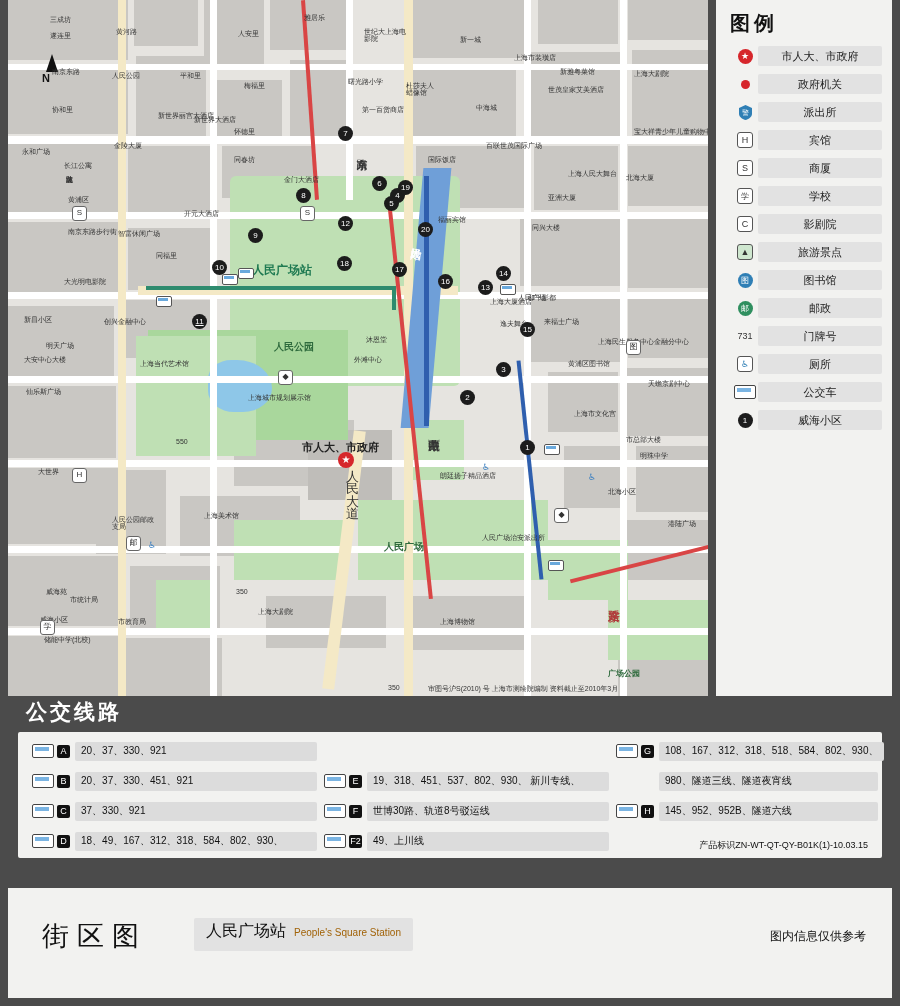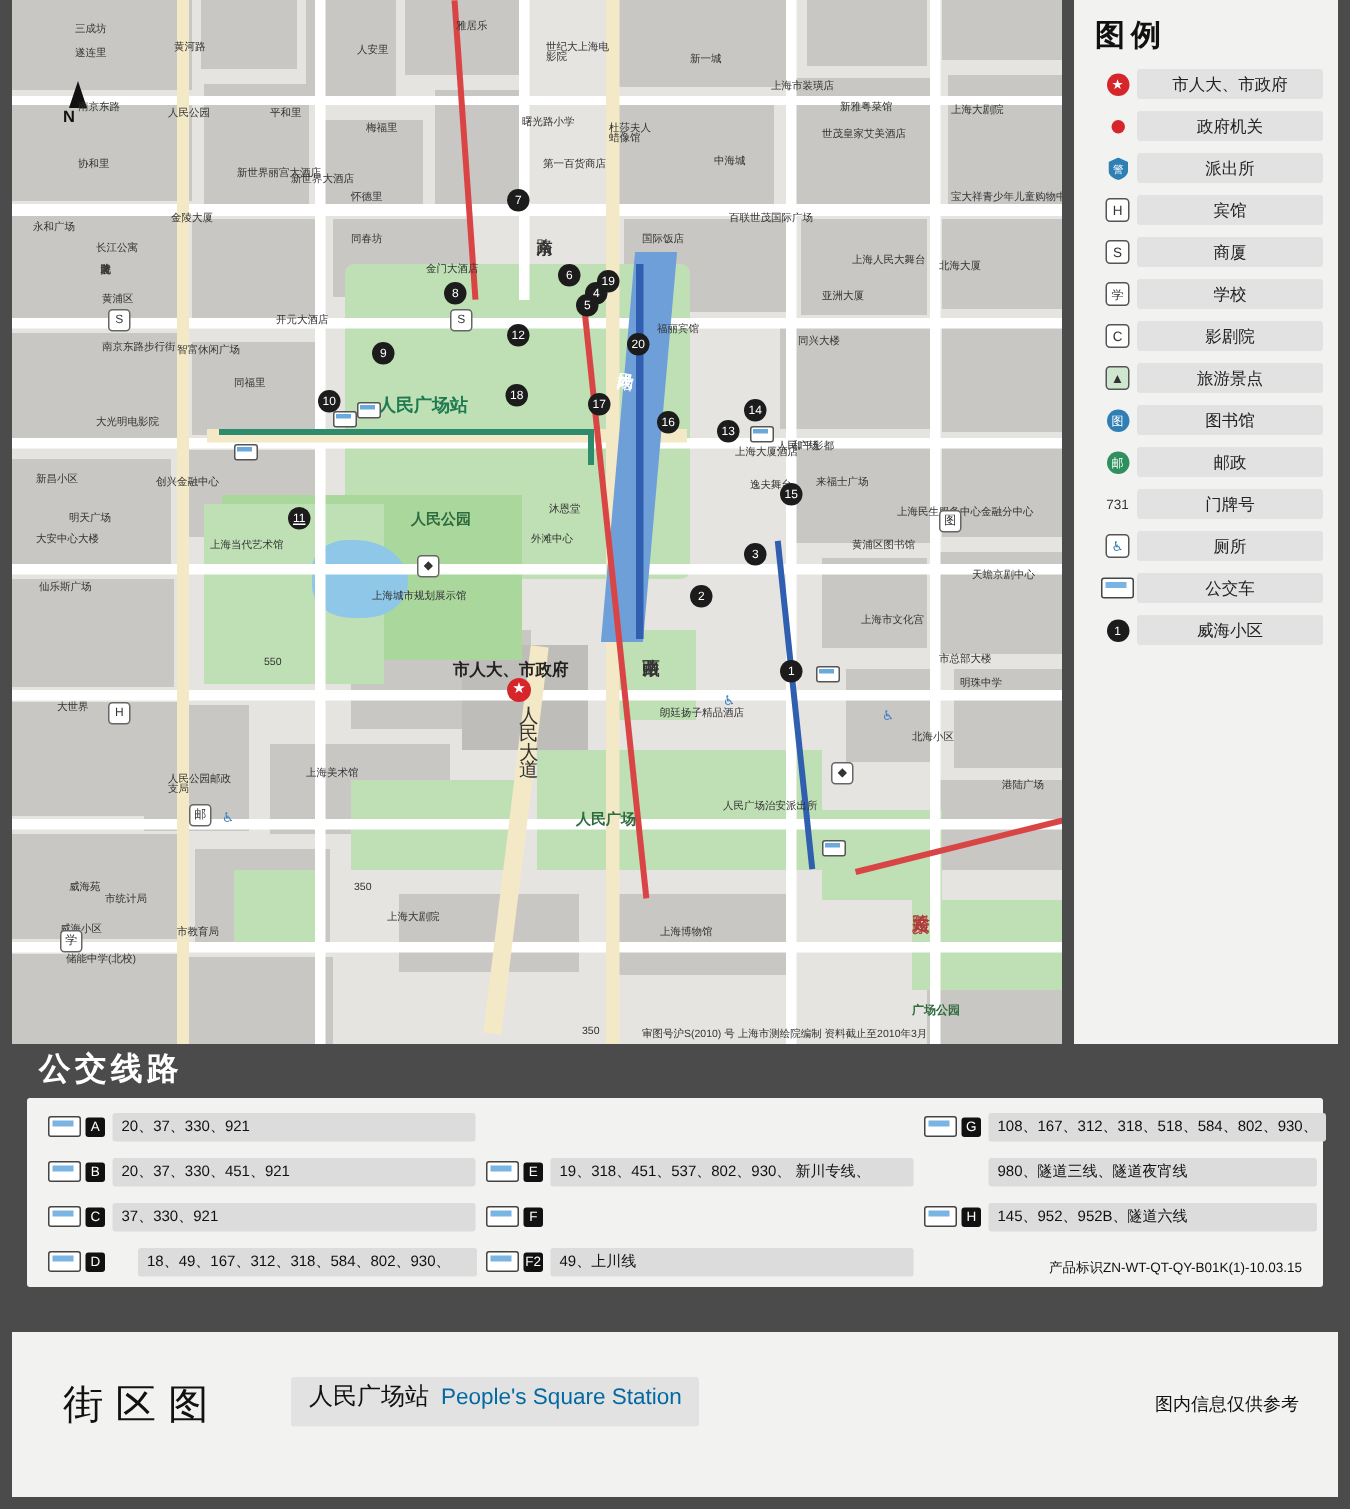--- a/index.html
+++ b/index.html
@@ -62,21 +62,21 @@
   .bus-txt{height:19px;background:#dcdcdc;border-radius:2px;font-size:10px;color:#111;
            display:flex;align-items:center;padding:0 6px;white-space:nowrap;}
   .prodcode{position:absolute;right:14px;bottom:6px;font-size:9px;color:#111;}
 
   
   #footer{position:absolute;left:8px;top:888px;width:884px;height:110px;background:#f2f2f0;}
   #footer .fl{position:absolute;left:34px;top:30px;font-size:27px;color:#111;letter-spacing:8px;}
   #station-box{position:absolute;left:186px;top:30px;height:27px;background:#e2e2e2;border-radius:2px;
     display:flex;align-items:baseline;padding:3px 12px;}
   #station-box .cn{font-size:16px;color:#111;margin-right:8px;}
-  #station-box .en{font-size:15px;color:#0369a1;}
+  #station-box .en{font-size:10px;color:#a16207;}
   #footer .fr{position:absolute;right:26px;top:40px;font-size:12px;color:#111;}
 </style>
 </head>
 <body>
 
 <div id="map">
 
   <div class="blk" style="left:0;top:0;width:700px;height:696px;background:#e6e4e0;"></div>
 
   <div class="grey-b" style="left:0;top:0;width:120px;height:60px;"></div>
@@ -266,21 +266,21 @@
   <div class="num" style="left:512px;top:440px;">1</div>
   <div class="num" style="left:452px;top:390px;">2</div>
   <div class="num" style="left:488px;top:362px;">3</div>
   <div class="num" style="left:382px;top:188px;">4</div>
   <div class="num" style="left:376px;top:196px;">5</div>
   <div class="num" style="left:364px;top:176px;">6</div>
   <div class="num" style="left:330px;top:126px;">7</div>
   <div class="num" style="left:288px;top:188px;">8</div>
   <div class="num" style="left:240px;top:228px;">9</div>
   <div class="num" style="left:204px;top:260px;">10</div>
-  <div class="num" style="left:184px;top:338px;text-decoration:underline;">11</div>
+  <div class="num" style="left:184px;top:314px;text-decoration:underline;">11</div>
   <div class="num" style="left:330px;top:216px;">12</div>
   <div class="num" style="left:470px;top:280px;">13</div>
   <div class="num" style="left:488px;top:266px;">14</div>
   <div class="num" style="left:512px;top:322px;">15</div>
   <div class="num" style="left:430px;top:274px;">16</div>
   <div class="num" style="left:384px;top:262px;">17</div>
   <div class="num" style="left:329px;top:256px;">18</div>
   <div class="num" style="left:390px;top:180px;">19</div>
   <div class="num" style="left:410px;top:222px;">20</div>
 
@@ -424,40 +424,41 @@
           <div class="bb-ico"></div>
           <div class="bb-ltr">C</div>
         </div>
         <div class="bus-txt" style="width:230px;">37、330、921</div>
       </div>
       <div class="bus-row">
         <div class="bus-badge">
           <div class="bb-ico"></div>
           <div class="bb-ltr">D</div>
         </div>
-        <div class="bus-txt" style="width:230px;margin-left:17px;">18、49、167、312、318、584、802、930、</div>
+        <div class="bus-txt" style="width:230px;">18、49、167、312、318、584、802、930、</div>
       </div>
     </div>
 
     <div class="bus-col" style="left:306px;width:286px;">
       <div class="bus-row">
         <div class="bus-badge"></div>
       </div>
       <div class="bus-row">
         <div class="bus-badge">
           <div class="bb-ico"></div>
           <div class="bb-ltr">E</div>
         </div>
         <div class="bus-txt" style="width:230px;">19、318、451、537、802、930、 新川专线、</div>
       </div>
       <div class="bus-row">
         <div class="bus-badge">
           <div class="bb-ico"></div>
           <div class="bb-ltr">F</div>
         </div>
+        <div class="bus-txt" style="width:230px;">世博30路、轨道8号驳运线</div>
       </div>
       <div class="bus-row">
         <div class="bus-badge">
           <div class="bb-ico"></div>
           <div class="bb-ltr">F2</div>
         </div>
         <div class="bus-txt" style="width:230px;">49、上川线</div>
       </div>
     </div>
 

